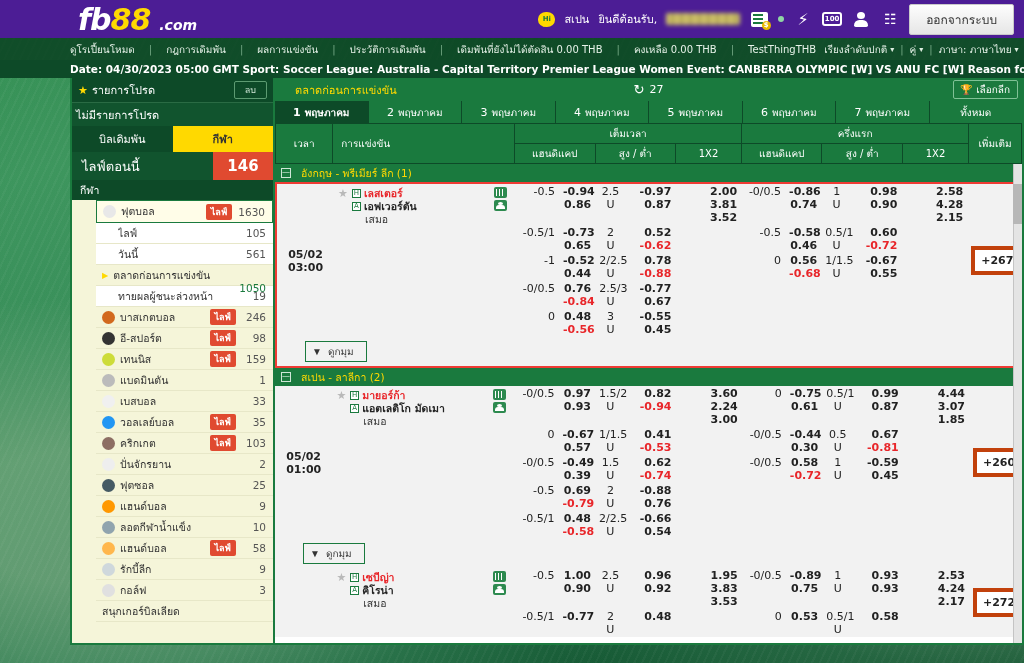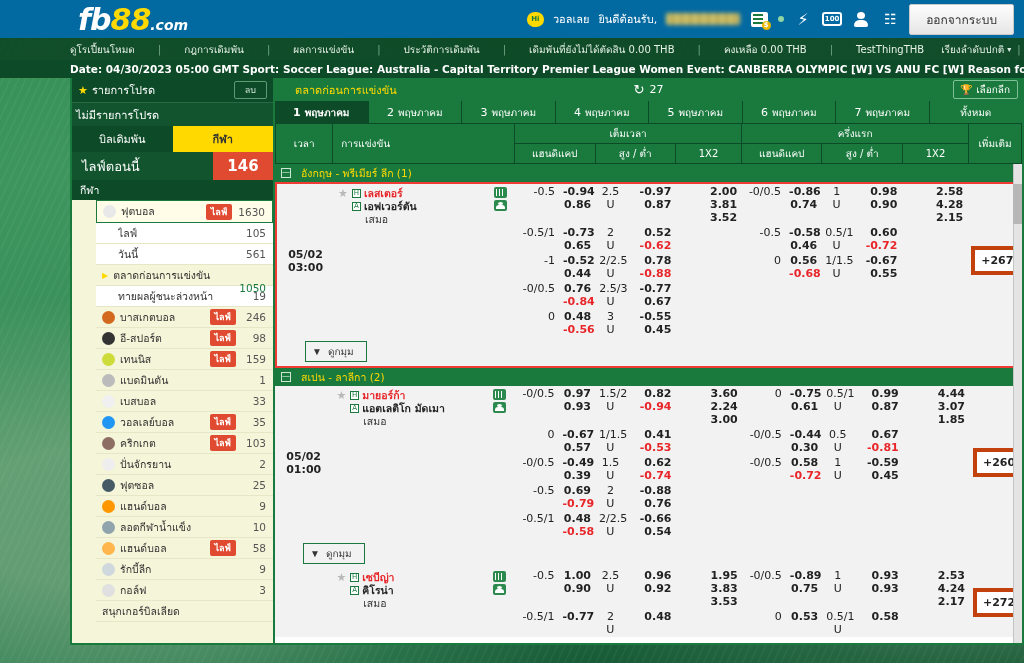--- a/index.html
+++ b/index.html
@@ -25,27 +25,27 @@
     content:""; position:absolute; inset:0;
     background:
       radial-gradient(ellipse at 8% 78%, rgba(255,235,210,.22) 0 9%, transparent 30%),
       radial-gradient(ellipse at 96% 72%, rgba(255,235,210,.20) 0 8%, transparent 28%),
       repeating-linear-gradient(115deg, rgba(255,255,255,.035) 0 2px, transparent 2px 7px);
   }
 
   
   .topbar {
     position: relative; z-index: 3;
-    height: 38px; background: #0369a1;
+    height: 38px; background: #4c1d95;
     display: flex; align-items: center; padding: 0 10px;
   }
   .logo { margin-left: 68px; display:flex; align-items:baseline; font-style: italic; }
   .logo .fb { font-size: 30px; font-weight: bold; color: #ffffff; letter-spacing:-1px; font-family:"DejaVu Sans", sans-serif;}
   .logo .n88 { font-size: 30px; font-weight: bold; color: #ffd900; letter-spacing:-1px;}
-  .logo .com { font-size: 14px; font-weight: bold; color: #ffffff; margin-left:0;}
+  .logo .com { font-size: 14px; font-weight: bold; color: #ffffff; margin-left:9px;}
   .hdr-right { margin-left: auto; display: flex; align-items: center; gap: 9px; }
   .chat-badge {
     width: 17px; height: 15px; border-radius: 8px/7px; background: #ffd900;
     color: #1a7a3e; font-size: 7px; font-weight: bold;
     display: flex; align-items: center; justify-content: center; position: relative;
   }
   .chat-badge::after{ content:""; position:absolute; bottom:-3px; left:3px; border:3px solid transparent; border-top-color:#ffd900;}
   .hdr-link { color: #fff; font-size: 11px; }
   .hdr-welcome{ color:#fff; font-size:11px; }
   .blurred-user {
@@ -73,21 +73,21 @@
     background: linear-gradient(#fdfdfd,#e6e6e6);
     color: #333; font-size: 12px; padding: 5px 16px; border-radius: 2px;
     border: 1px solid #c9c9c9; cursor:pointer; white-space:nowrap;
   }
 
   
   .navstrip {
     position: relative; z-index: 3;
     height: 22px; background: rgba(8,60,30,.80);
     display: flex; align-items: center; padding: 0 0 0 70px;
-    color: #dff0e2; font-size: 10px; white-space: nowrap; gap: 17px;
+    color: #dff0e2; font-size: 10px; white-space: nowrap; gap: 8px;
   }
   .navstrip a { color: #e7f3e9; text-decoration: none; }
   .nav-sep { color: #74a884; margin: 0 6px; }
   .nav-right { margin-left: auto; display:flex; align-items:center; }
   .caret { font-size: 8px; margin-left: 3px; }
 
   
   .infoline {
     position: relative; z-index: 3;
     height: 18px; background: #0d4a28; color: #ffffff;
@@ -176,21 +176,21 @@
 <div class="bg-art"></div>
 
 <div class="topbar">
   <div class="logo">
     <span class="fb">fb</span>
       <span class="n88">88</span>
       <span class="com">.com</span>
   </div>
   <div class="hdr-right">
     <div class="chat-badge">Hi</div>
-    <span class="hdr-link">วอลเลย</span>
+    <span class="hdr-link">สเปน</span>
     <span class="hdr-welcome">ยินดีต้อนรับ,</span>
     <span class="blurred-user"></span>
     <span class="hdr-ico">
         <span class="ico-bill"></span>
       </span>
     <span class="ico-dot"></span>
     <span class="hdr-ico ico-bolt">⚡</span>
     <span class="hdr-ico">
         <span class="ico-money">100</span>
       </span>

